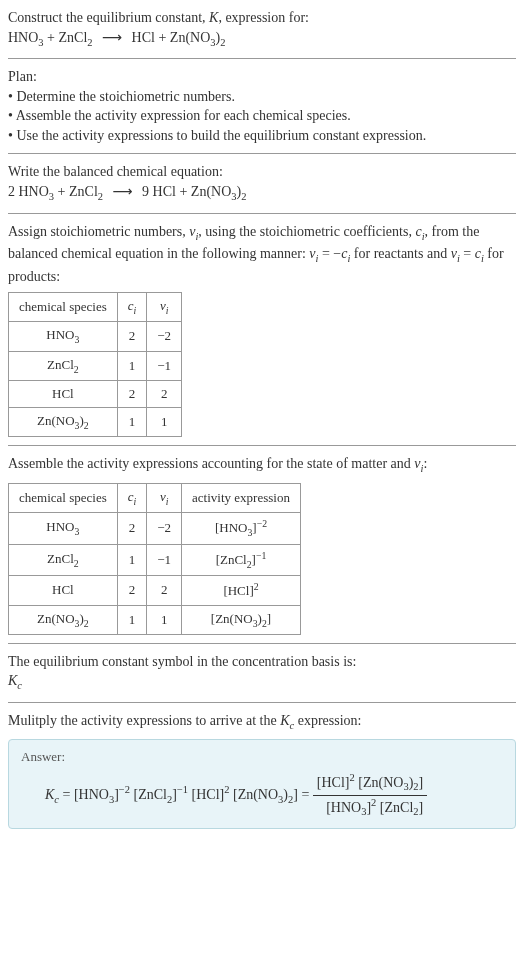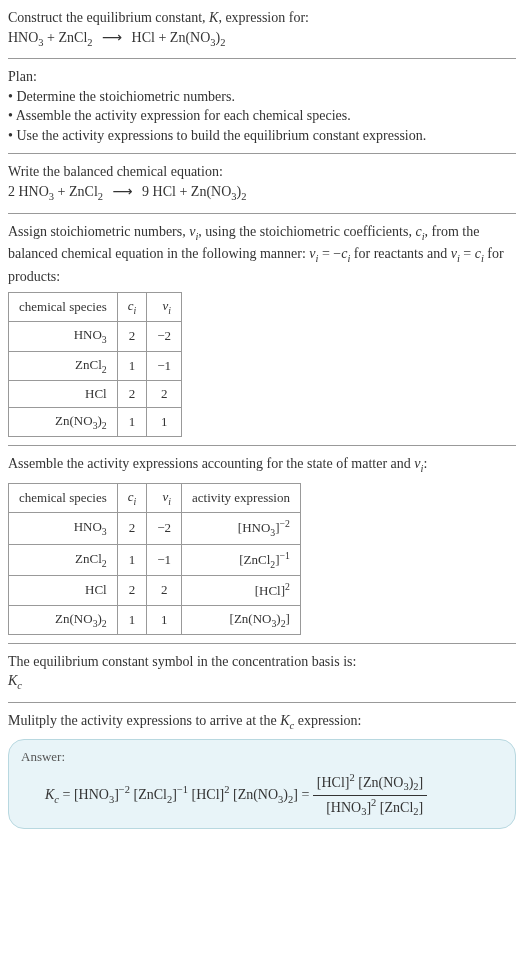--- a/index.html
+++ b/index.html
@@ -31,33 +31,33 @@
       font-size: 0.75em;
       vertical-align: super;
     }
     table {
       border-collapse: collapse;
       margin: 6px 0;
     }
     table td, table th {
       border: 1px solid #999;
       padding: 4px 10px;
-      text-align: right;
+      text-align: center;
       font-size: 13px;
     }
     table th {
       font-weight: normal;
     }
     table td.center {
       text-align: center;
     }
     .answer-box {
       background: #e8f4f8;
       border: 1px solid #b8d8e0;
-      border-radius: 16px;
+      border-radius: 4px;
       padding: 8px 12px;
       margin-top: 6px;
     }
     .answer-label {
       font-size: 13px;
       color: #555;
       margin-bottom: 4px;
     }
     .frac {
       display: inline-block;

